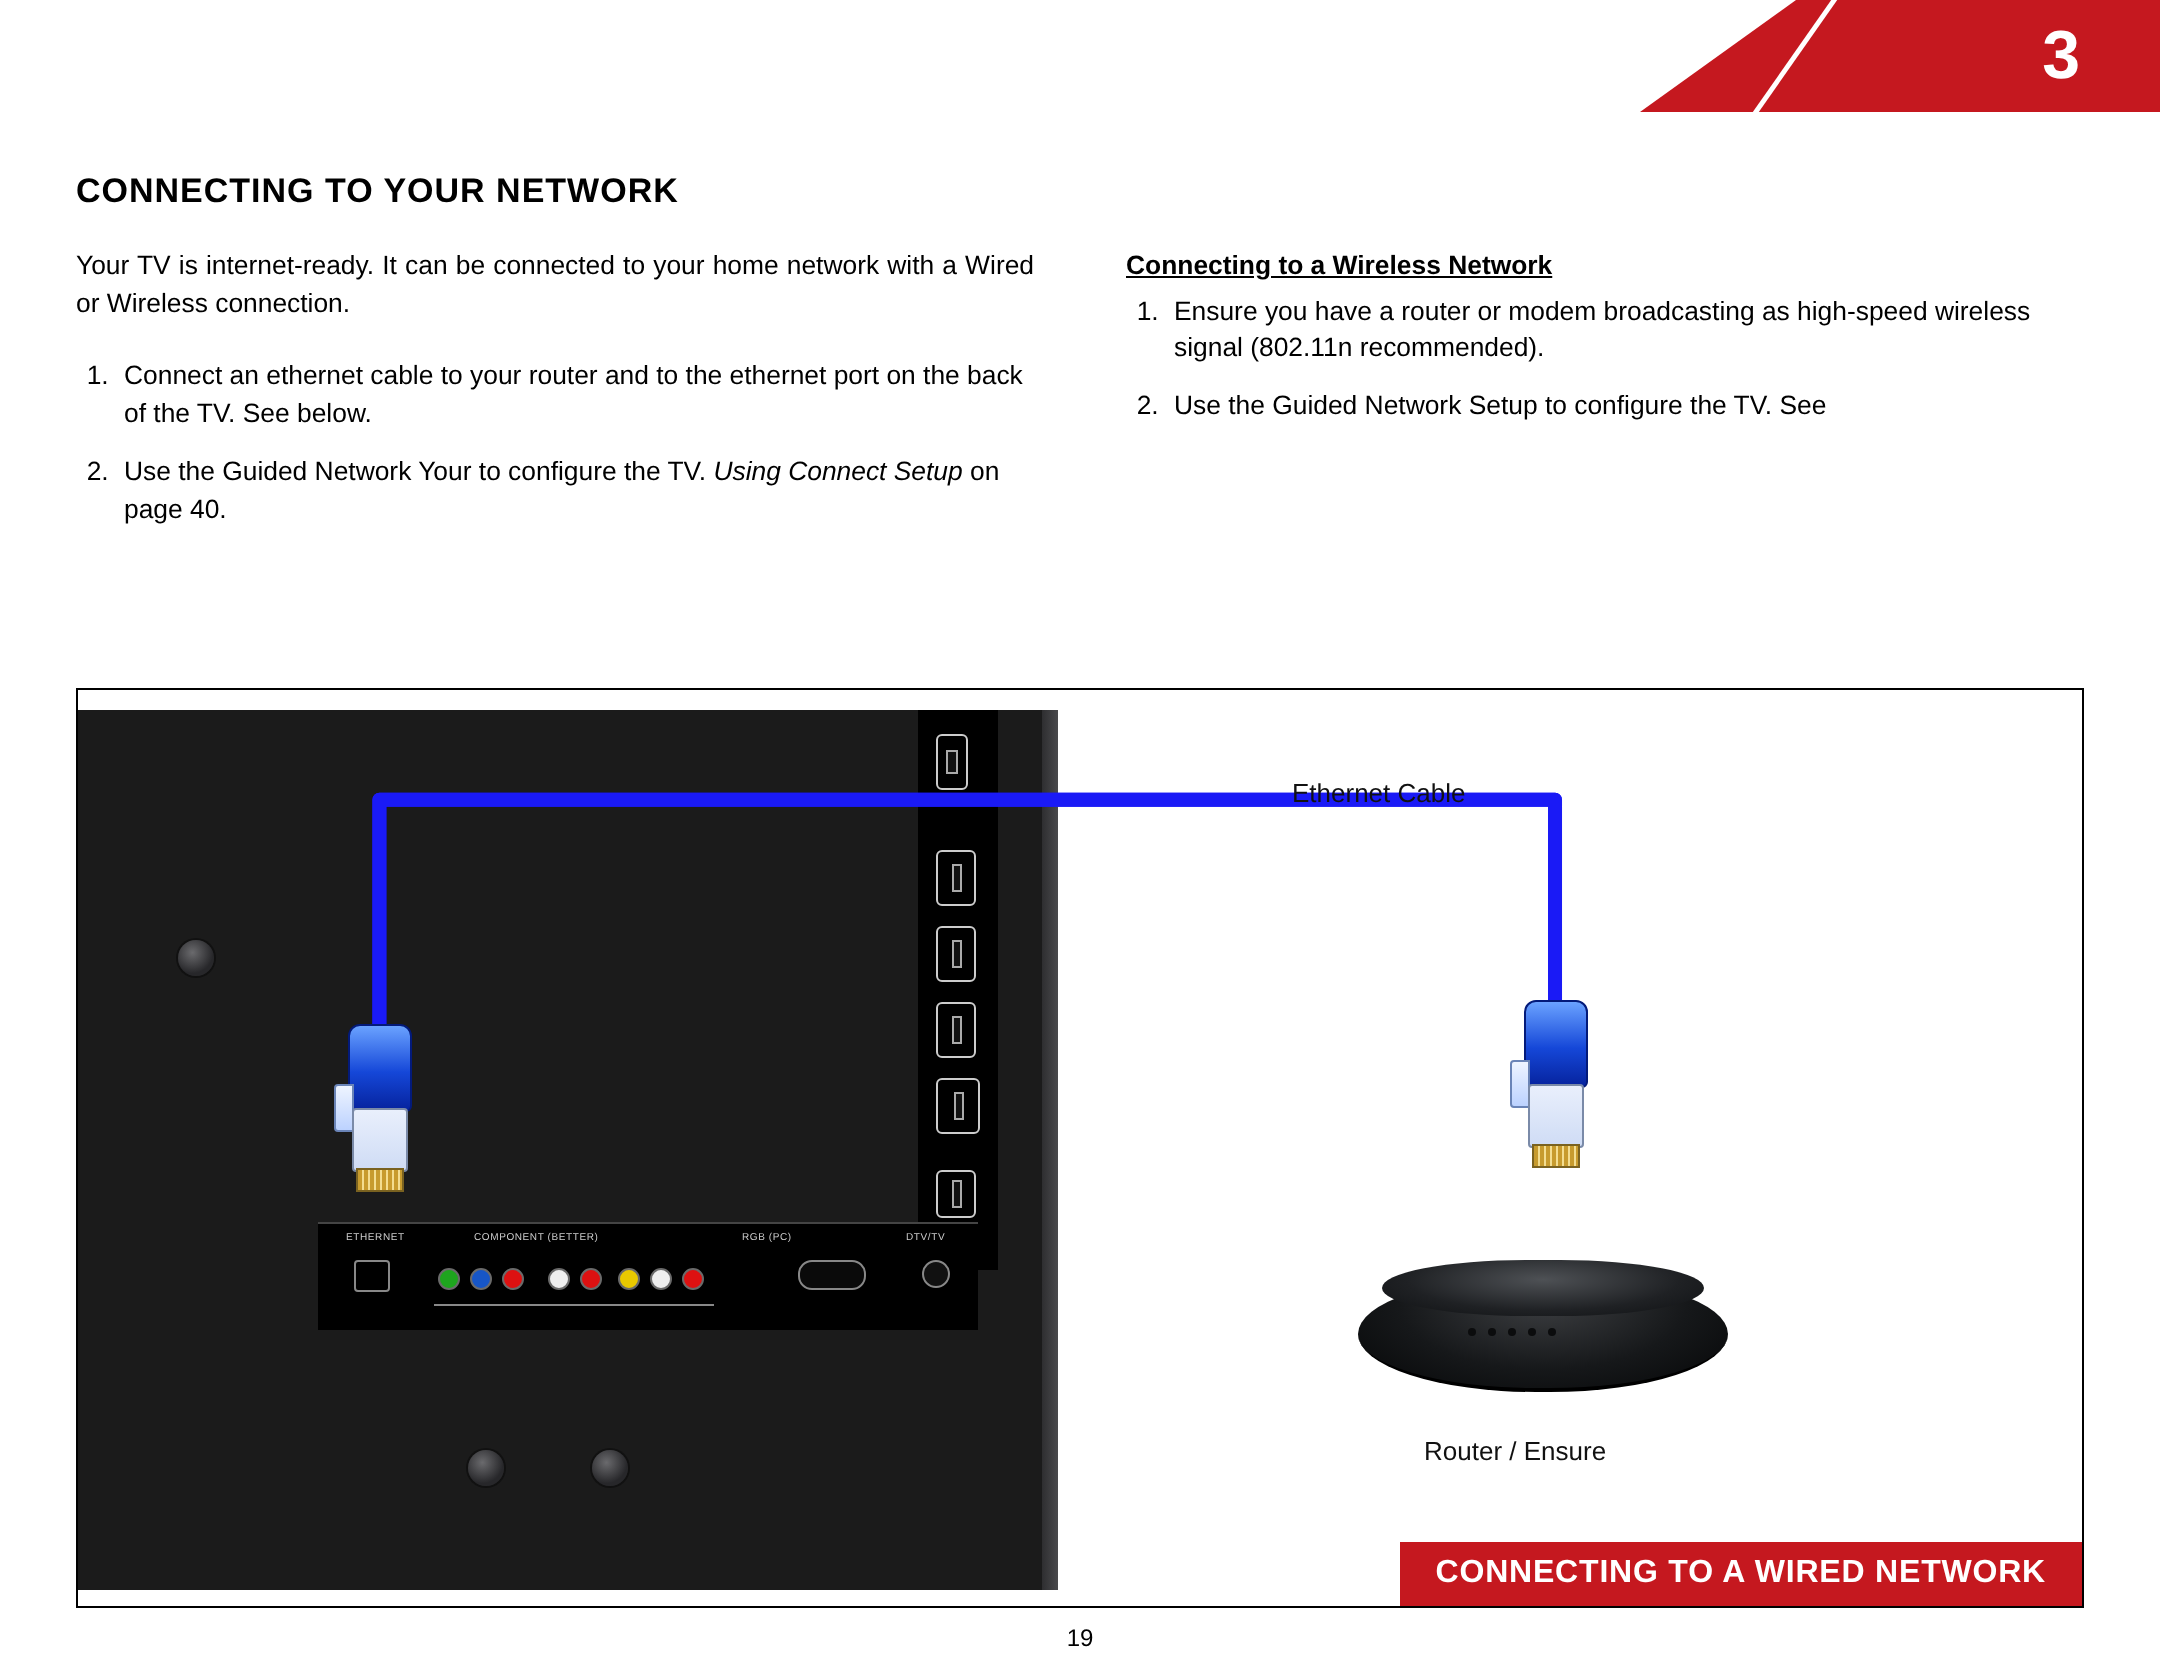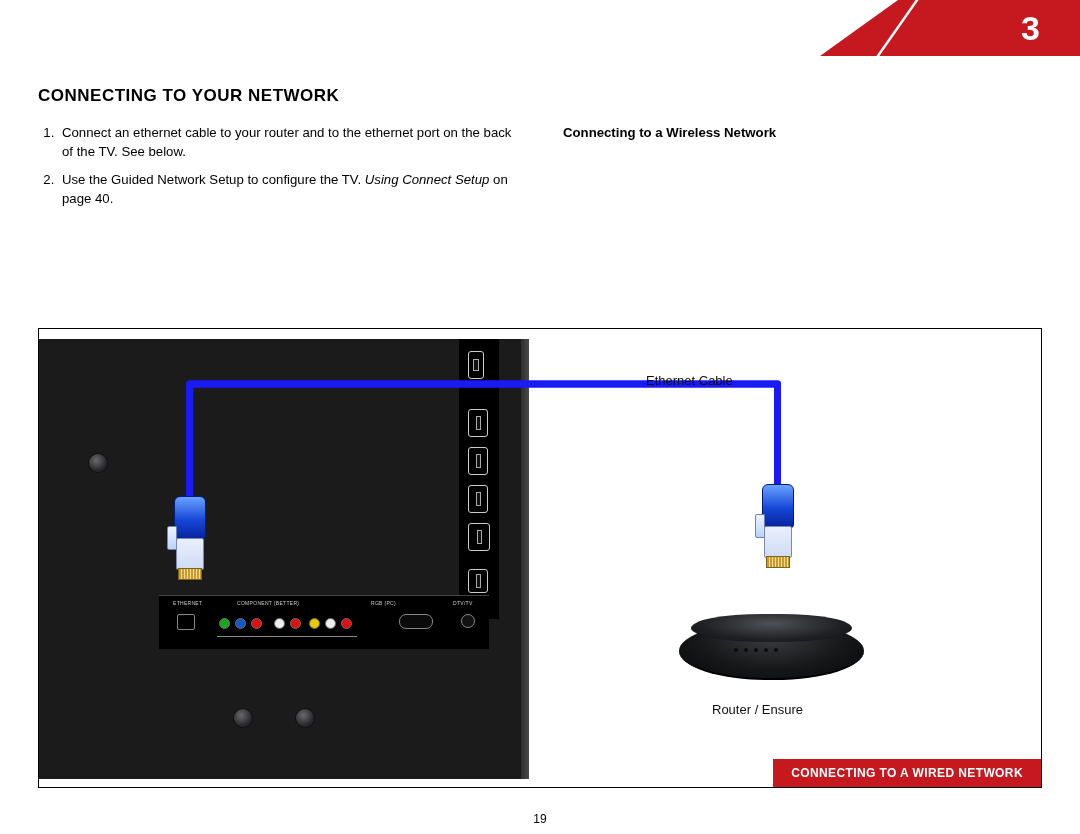--- a/index.html
+++ b/index.html
@@ -43,30 +43,31 @@
   .columns {
     display: flex;
     gap: 46px;
   }
   .col { width: 48%; font-size: 13.2px; line-height: 1.42; }
   .intro { margin-bottom: 18px; text-align: justify; }
   .subhead {
     font-weight: 700;
     margin-bottom: 4px;
     font-size: 13.2px;
+    text-decoration: underline;
   }
   ol { list-style: decimal; padding-left: 20px; }
   ol li { margin-bottom: 10px; padding-left: 4px; }
   .ital { font-style: italic; }
 
   
   .diagram {
     position: absolute;
     left: 38px; right: 38px;
-    top: 328px;
+    top: 344px;
     height: 460px;
     border: 1px solid #000;
     overflow: hidden;
   }
   .tv-body {
     position: absolute;
     left: 0; top: 10px; width: 490px; height: 440px;
     background: #1b1b1b;
     border-radius: 0 4px 4px 0;
   }
@@ -198,21 +199,21 @@
   .diagram-label {
     position:absolute; font-size:13px; color:#111;
   }
   .lbl-cable  { left:607px; top:44px; }
   .lbl-router { left:673px; top:373px; }
 
   .caption-box {
     position:absolute;
     right:0; bottom:0;
     background:#c5181f; color:#fff;
-    font-size:12px; font-weight:700; letter-spacing:.4px;
+    font-size:16px; font-weight:700; letter-spacing:.4px;
     padding:7px 18px;
     text-transform: uppercase;
   }
   .page-num {
     position:absolute;
     bottom:8px; left:50%; transform:translateX(-50%);
     font-size:12px;
   }
 </style>
 </head>
@@ -220,30 +221,35 @@
 
 <div class="chapter-tab">
   <span>3</span>
 </div>
 
 <div class="content">
   <div class="main-title">CONNECTING TO YOUR NETWORK</div>
 
   <div class="columns">
     <div class="col">
+      <div class="intro">Your TV is internet-ready. It can be connected to your home network with a Wired or Wireless connection.</div>
       <ol>
         <li>Connect an ethernet cable to your router and to the ethernet port on the back of the TV. See below.</li>
         <li>
-          <span>Use the Guided Network Setup to configure the TV. </span><span class="ital">Using Connect Setup</span><span> on page 40.</span>
+          <span>Use the Guided Network Your to configure the TV. </span><span class="ital">Using Connect Setup</span><span> on page 40.</span>
         </li>
       </ol>
     </div>
 
     <div class="col">
       <div class="subhead">Connecting to a Wireless Network</div>
+      <ol>
+        <li>Ensure you have a router or modem broadcasting as high-speed wireless signal (802.11n recommended).</li>
+        <li>Use the Guided Network Setup to configure the TV. See</li>
+      </ol>
     </div>
   </div>
 </div>
 
 <div class="diagram">
 
   <div class="tv-body">
     <div class="tv-edge"></div>
     <div class="screw"></div>
     <div class="screw screw2"></div>

